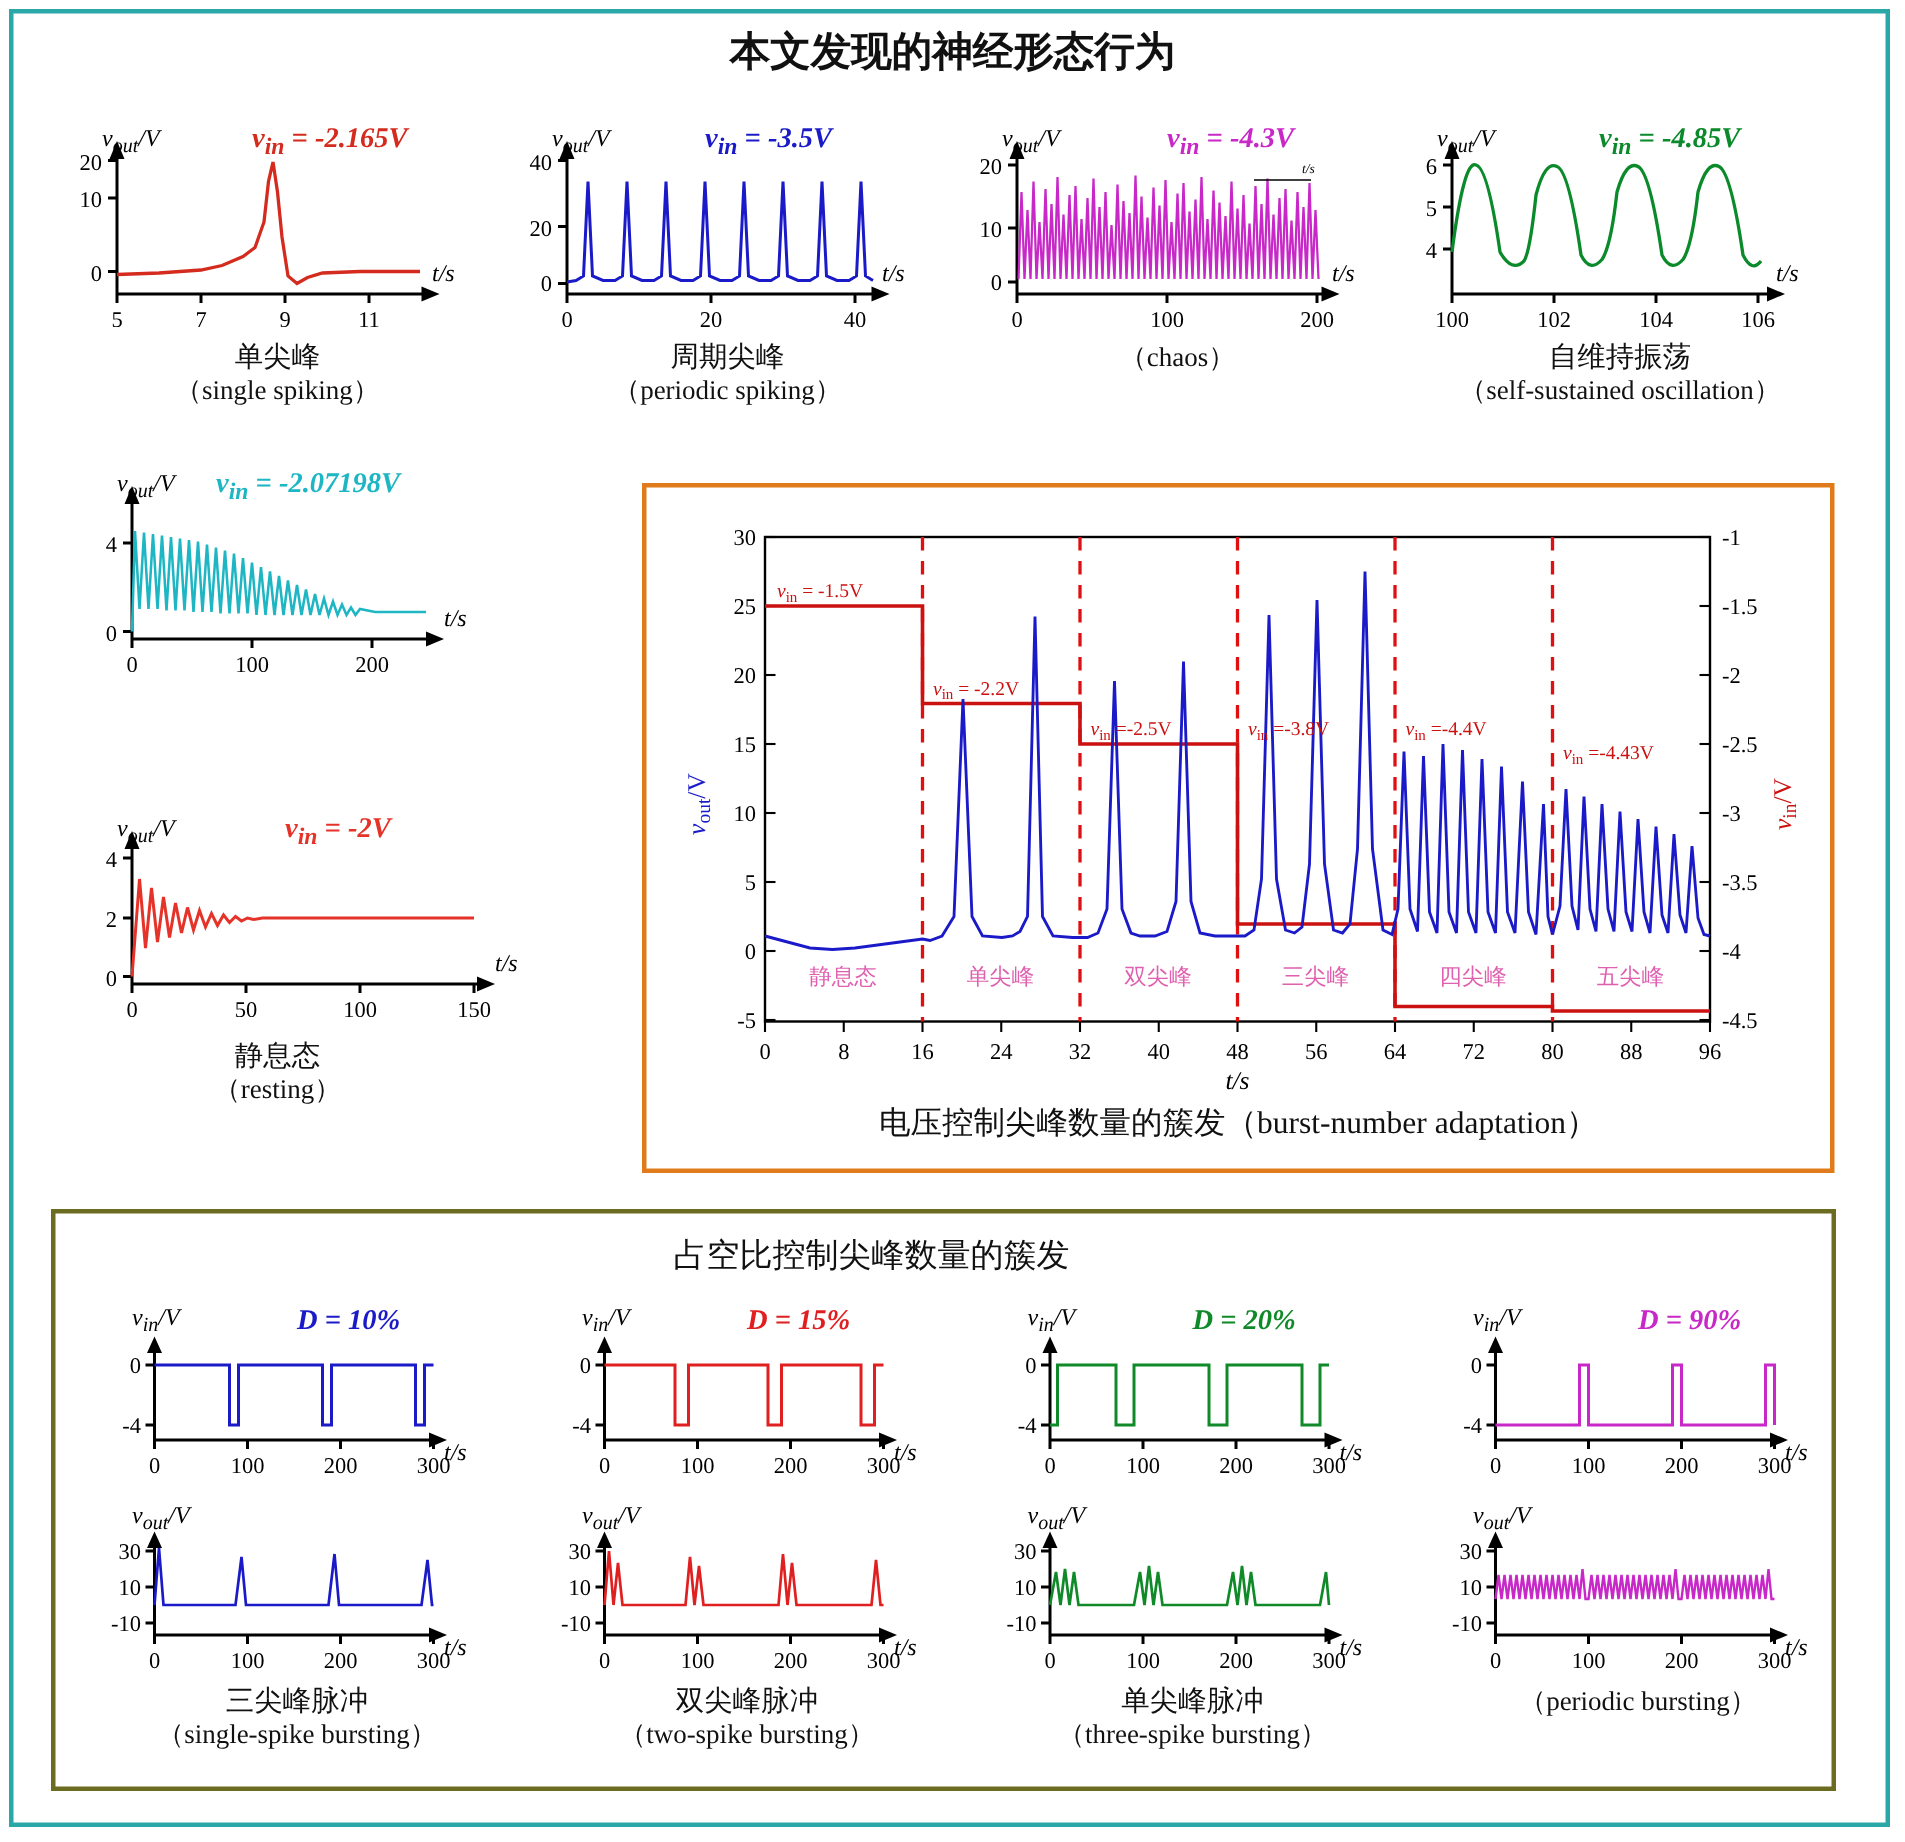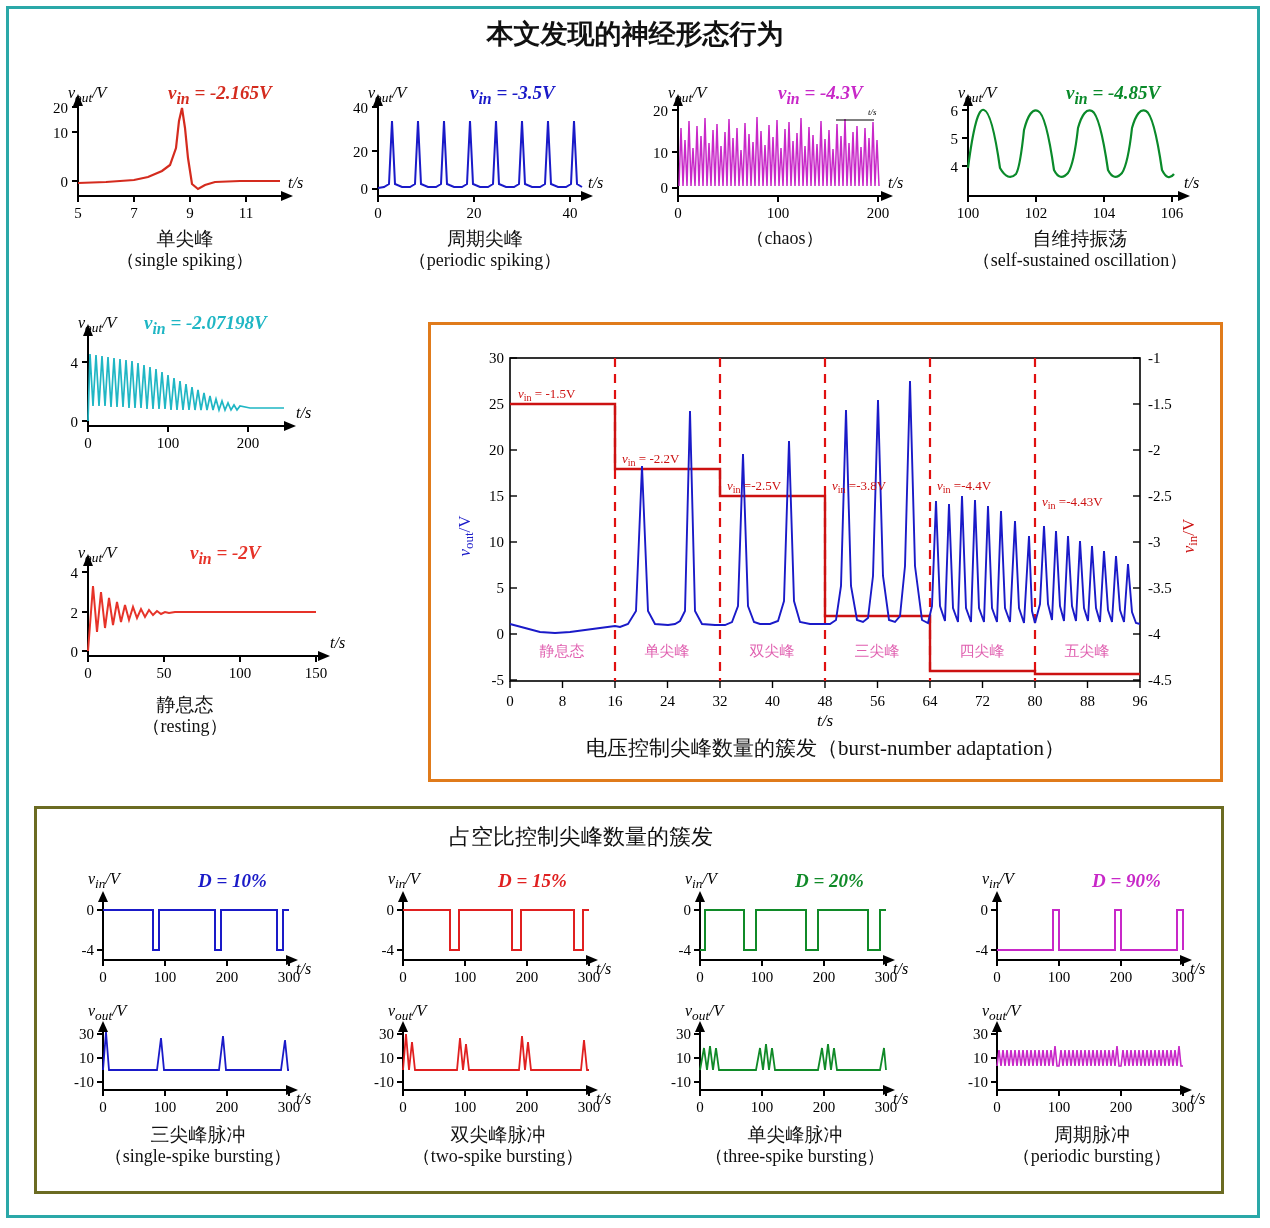--- a/index.html
+++ b/index.html
@@ -594,16 +594,15 @@
     <text class="tickfont" x="231" y="94" text-anchor="middle">300</text>
     <g stroke="#c828c8" stroke-width="1.6" fill="none">
       <path d="M45,48 L47,32 L49,48 L51,32 L53,48 L55,32 L57,48 L59,32 L61,48 L63,32 L65,48 L67,32 L69,48 L71,32 L73,48 L75,32 L77,48 L79,32 L81,48 L83,32 L85,48 L87,32 L89,48 L91,32 L93,48 L95,32 L97,48 L99,32 L101,48 L103,28 L105,48 L107,48
                L109,32 L111,48 L113,32 L115,48 L117,32 L119,48 L121,32 L123,48 L125,32 L127,48 L129,32 L131,48 L133,32 L135,48 L137,32 L139,48 L141,32 L143,48 L145,32 L147,48 L149,32 L151,48 L153,32 L155,48 L157,32 L159,48 L161,32 L163,48 L165,28 L167,48 L169,48
                L171,32 L173,48 L175,32 L177,48 L179,32 L181,48 L183,32 L185,48 L187,32 L189,48 L191,32 L193,48 L195,32 L197,48 L199,32 L201,48 L203,32 L205,48 L207,32 L209,48 L211,32 L213,48 L215,32 L217,48 L219,32 L221,48 L223,32 L225,48 L227,28 L229,48 L231,48"></path>
     </g>
   </svg>
   <div style="position:absolute;left:238px;top:224px;" class="axlabel"><i>t</i>/s</div>
 
   <div class="cap" style="position:absolute;left:-20px;top:258px;width:320px;">
-    <div>周期脉冲</div>
     <div class="en">（periodic bursting）</div>
   </div>
 </div>
 
 </body></html>

